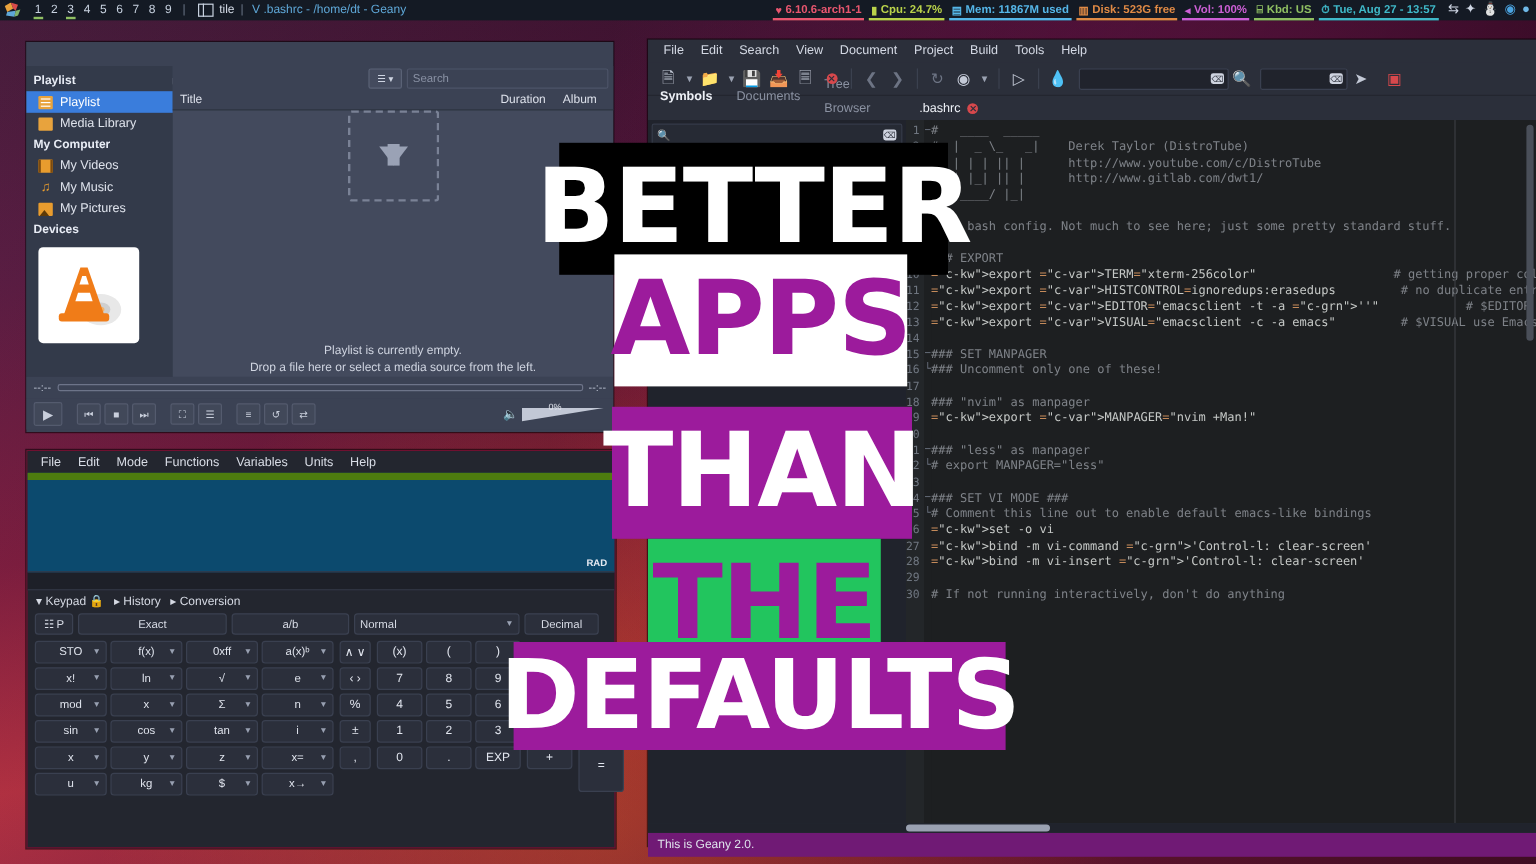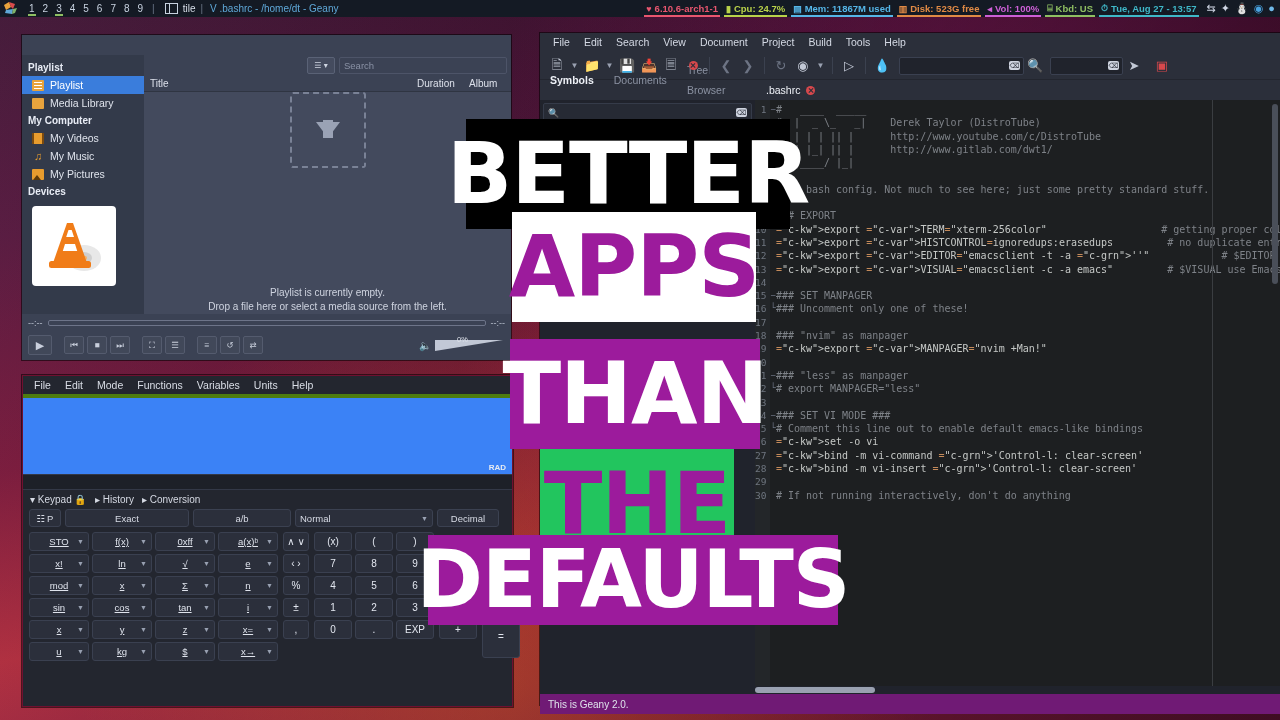--- a/index.html
+++ b/index.html
@@ -95,31 +95,31 @@
   #vlc .cb.play{width:22px;height:18px;font-size:11px;}
   #vlc .volwrap{margin-left:auto;display:flex;align-items:center;gap:3px;position:relative;}
   #vlc .vol{width:70px;height:14px;position:relative;}
   #vlc .vol .tri{position:absolute;left:0;bottom:1px;width:0;height:0;border-bottom:11px solid transparent;border-left:68px solid #c2c8d6;}
   #vlc .vol .pct{position:absolute;left:22px;top:-3px;font-size:7.5px;color:#dde1ea;}
 
   
   #qalc{left:22px;top:375px;width:489px;height:330px;background:#23262f;color:#d5d9e3;font-size:10px;border:1px solid #6f1030;}
   #qalc .menubar{height:18px;display:flex;align-items:center;padding-left:4px;background:#23262f;}
   #qalc .menubar div{padding:0 7px;line-height:18px;font-size:10.5px;color:#d9dde6;cursor:pointer;}
-  #qalc .display{height:76px;background:#3b82f6;border-top:4px solid #4d7c0f;border-bottom:1px solid #333847;position:relative;}
+  #qalc .display{height:76px;background:#0c4a6e;border-top:6px solid #4d7c0f;border-bottom:1px solid #333847;position:relative;}
   #qalc .rad{position:absolute;right:6px;bottom:2px;font-size:8px;font-weight:bold;color:#e6eaf2;}
   #qalc .tabs{height:18px;display:flex;align-items:center;gap:8px;padding-left:7px;font-size:10px;color:#d5d9e3;}
   #qalc .tabs b{font-weight:normal;}
   #qalc .optrow{height:20px;display:flex;align-items:center;gap:4px;padding:0 6px;}
   .qbtn{background:#2b2f3b;border:1px solid #3b4151;border-radius:3px;color:#d7dbe5;font-size:9.5px;height:16px;display:flex;align-items:center;justify-content:center;cursor:pointer;}
   .qsel{justify-content:space-between;padding:0 4px;}
   .qsel .arw{font-size:7px;color:#9aa2b3;}
   #qalc .keys{display:flex;padding:4px 6px 0 6px;gap:5px;}
   #qalc .fngrid{display:grid;grid-template-columns:repeat(4,60px);grid-auto-rows:19px;gap:3px;}
-  #qalc .fnbtn{background:#2b2f3b;border:1px solid #3a4050;border-radius:3px;display:flex;align-items:center;justify-content:center;position:relative;font-size:9.5px;color:#dfe3ec;cursor:pointer;text-decoration:underline;}
+  #qalc .fnbtn{background:#2b2f3b;border:1px solid #3a4050;border-radius:3px;display:flex;align-items:center;justify-content:center;position:relative;font-size:9.5px;color:#dfe3ec;cursor:pointer;}
   #qalc .fnbtn .arw{position:absolute;right:4px;font-size:7px;color:#98a0b1;}
   #qalc .midcol{display:grid;grid-template-columns:26px;grid-auto-rows:19px;gap:3px;}
   #qalc .numgrid{display:grid;grid-template-columns:repeat(3,38px);grid-auto-rows:19px;gap:3px;}
   #qalc .opgrid{display:grid;grid-template-columns:38px;grid-auto-rows:19px;gap:3px;}
   #qalc .eqgrid{display:grid;grid-template-columns:38px;gap:3px;}
   #qalc .kb{background:#2b2f3b;border:1px solid #3a4050;border-radius:3px;display:flex;align-items:center;justify-content:center;font-size:10px;color:#e2e6ef;cursor:pointer;}
 
   
   #geany{left:540px;top:33px;width:740px;height:672px;background:#2b2f3a;color:#cfd4e0;font-size:10.5px;}
   #geany .menubar{height:19px;display:flex;align-items:center;padding-left:6px;}

